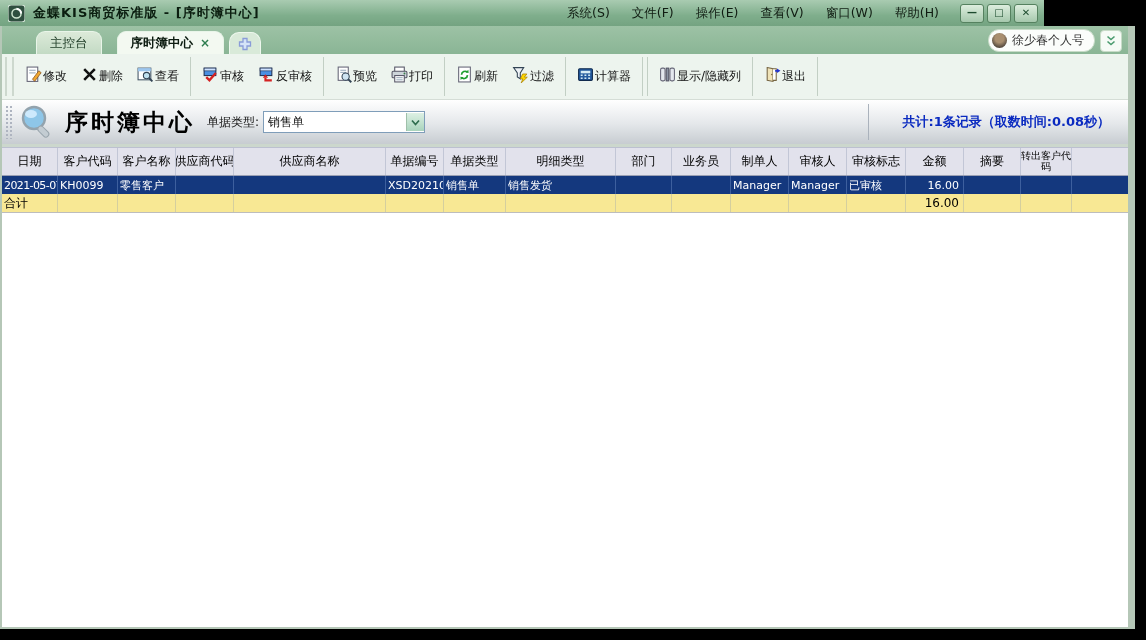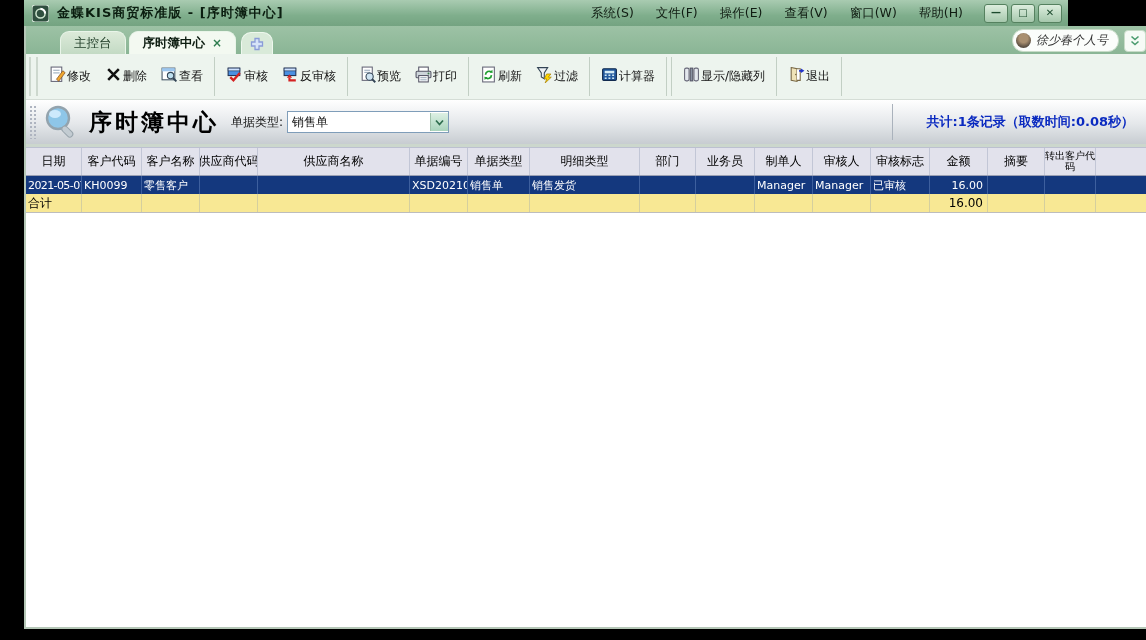--- a/index.html
+++ b/index.html
@@ -1,21 +1,21 @@
 <!DOCTYPE html>
 <html><head>
 <meta charset="utf-8">
 <style>
   html,body{margin:0;padding:0;}
   body{
     width:1146px;height:640px;background:#000;position:relative;overflow:hidden;
     font-family:"DejaVu Sans","Liberation Sans",sans-serif;
     -webkit-font-smoothing:none;
   }
-  .window{position:absolute;left:0;top:0;width:1044px;height:631px;padding-left:24px;}
+  .window{position:absolute;left:0;top:0;width:1044px;height:631px;}
 
   
   .titlebar{
     height:26px;display:flex;align-items:center;
     background:linear-gradient(#a9cbb1,#7fae8c 60%,#74a381);
     padding:0 4px;
   }
   .app-icon{width:17px;height:17px;margin:0 4px;flex:0 0 auto;}
   .title-text{font-size:13px;font-weight:bold;color:#0b1e10;margin-left:4px;letter-spacing:1px;}
   .menubar{margin-left:auto;display:flex;align-items:center;}
@@ -47,21 +47,21 @@
   }
   .tab.active{background:#f3f9f1;font-weight:bold;color:#0c1c10;}
   .tab .close-x{color:#2e7d4f;font-weight:bold;margin-left:7px;font-size:12px;}
   .tab-plus{
     width:30px;height:21px;border-radius:10px 10px 0 0;border:1px solid #eef8ee;border-bottom:none;
     background:#d9ead9;display:flex;align-items:center;justify-content:center;margin-left:2px;
   }
   .tabbar-right{position:absolute;right:6px;top:3px;display:flex;align-items:center;gap:5px;}
   .user-pill{
     height:21px;border-radius:11px;background:#fbfdfb;border:1px solid #c8dcc8;
-    display:flex;align-items:center;padding:0 10px 0 3px;gap:5px;font-style:italic;
+    display:flex;align-items:center;padding:0 10px 0 3px;gap:5px;
   }
   .avatar{width:15px;height:15px;border-radius:50%;
     background:radial-gradient(circle at 50% 35%,#a98f70 0 35%,#5d5144 70%,#3c352c);}
   .user-name{font-size:12px;color:#333;}
   .chev-box{width:20px;height:20px;border-radius:4px;background:#f6fbf6;border:1px solid #c8dcc8;
     display:flex;align-items:center;justify-content:center;}
 
   
   .toolbar{flex:0 0 45px;background:#edf4ee;display:flex;align-items:stretch;border-bottom:1px solid #d5ddd6;}
   .tb-grip{width:5px;margin:3px 2px 3px 3px;border-left:2px solid #cdd8ce;border-right:2px solid #cdd8ce;}
@@ -134,21 +134,21 @@
     <div class="win-controls">
       <div class="win-btn">—</div>
       <div class="win-btn">□</div>
       <div class="win-btn">✕</div>
     </div>
   </div>
 
   <div class="frame">
 
     <div class="tabbar">
-      <div id="tabs" style="display:flex;align-items:center;">
+      <div id="tabs" style="display:flex;align-items:center;gap:12px;">
           <div class="tab">
             <span>主控台</span>
           </div>
           <div class="tab active">
             <span>序时簿中心</span>
             <span class="close-x">×</span>
           </div>
         </div>
       <div class="tab-plus">
         <svg width="14" height="14" viewBox="0 0 14 14">

